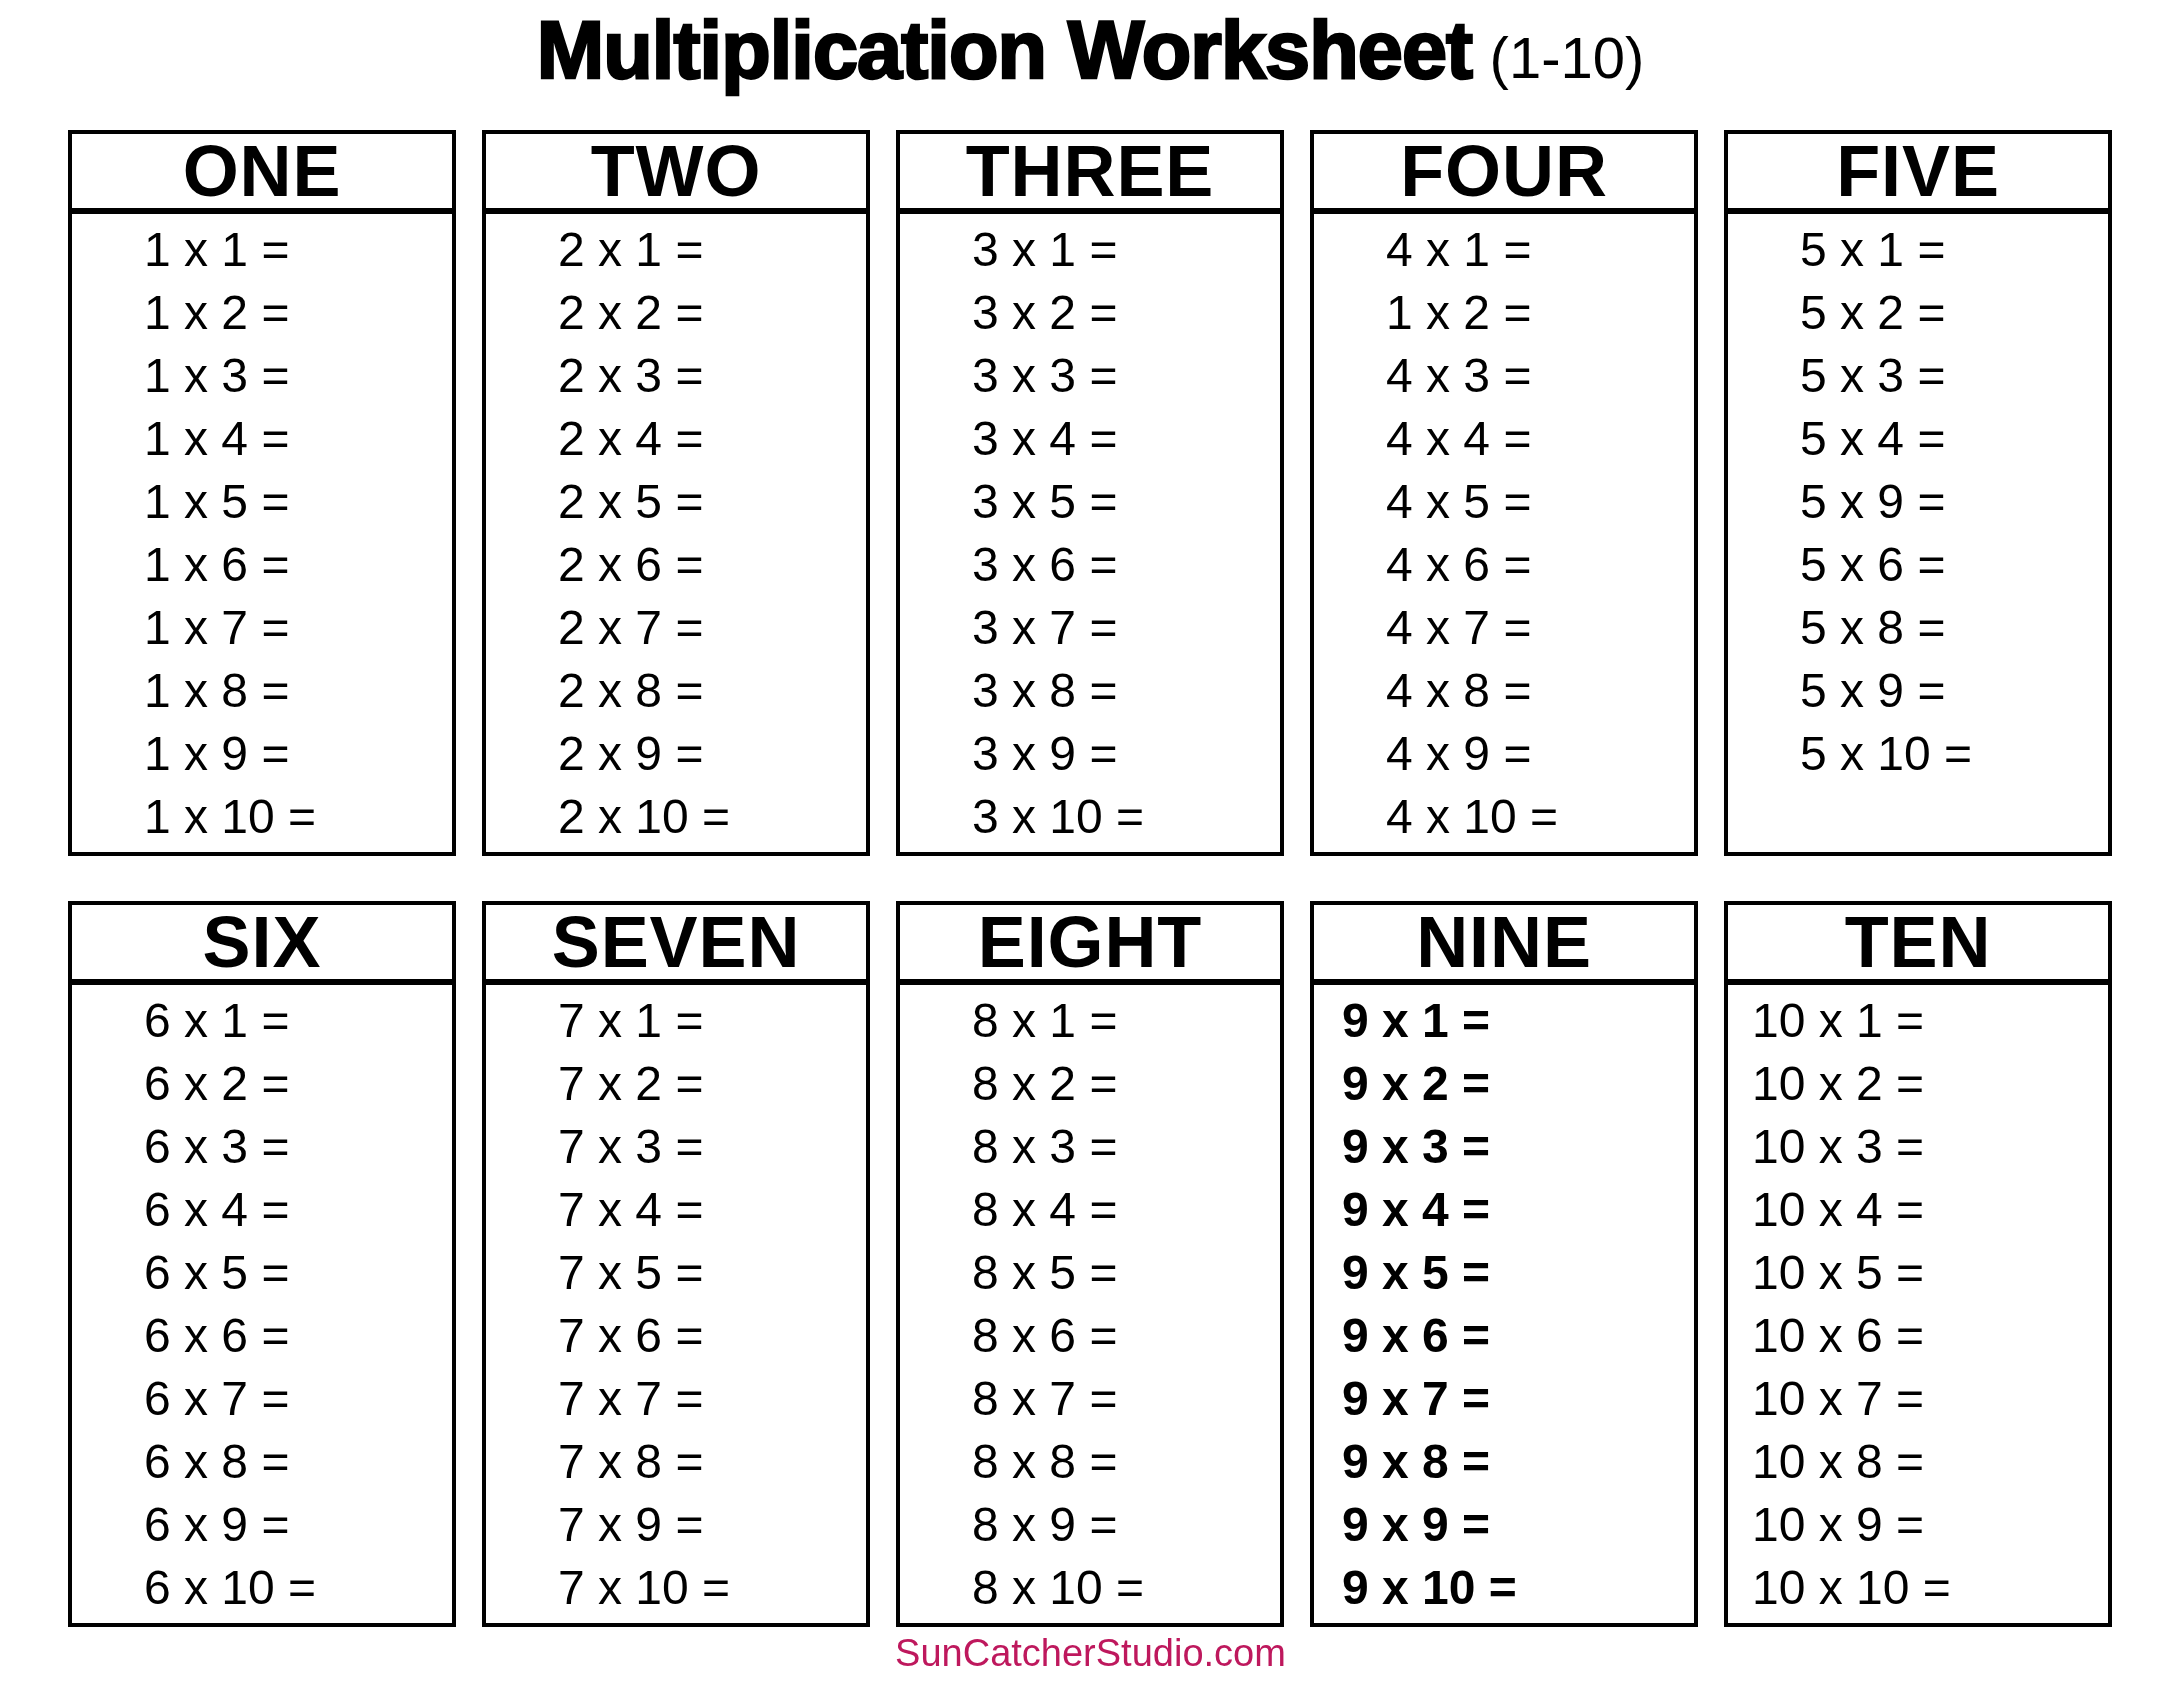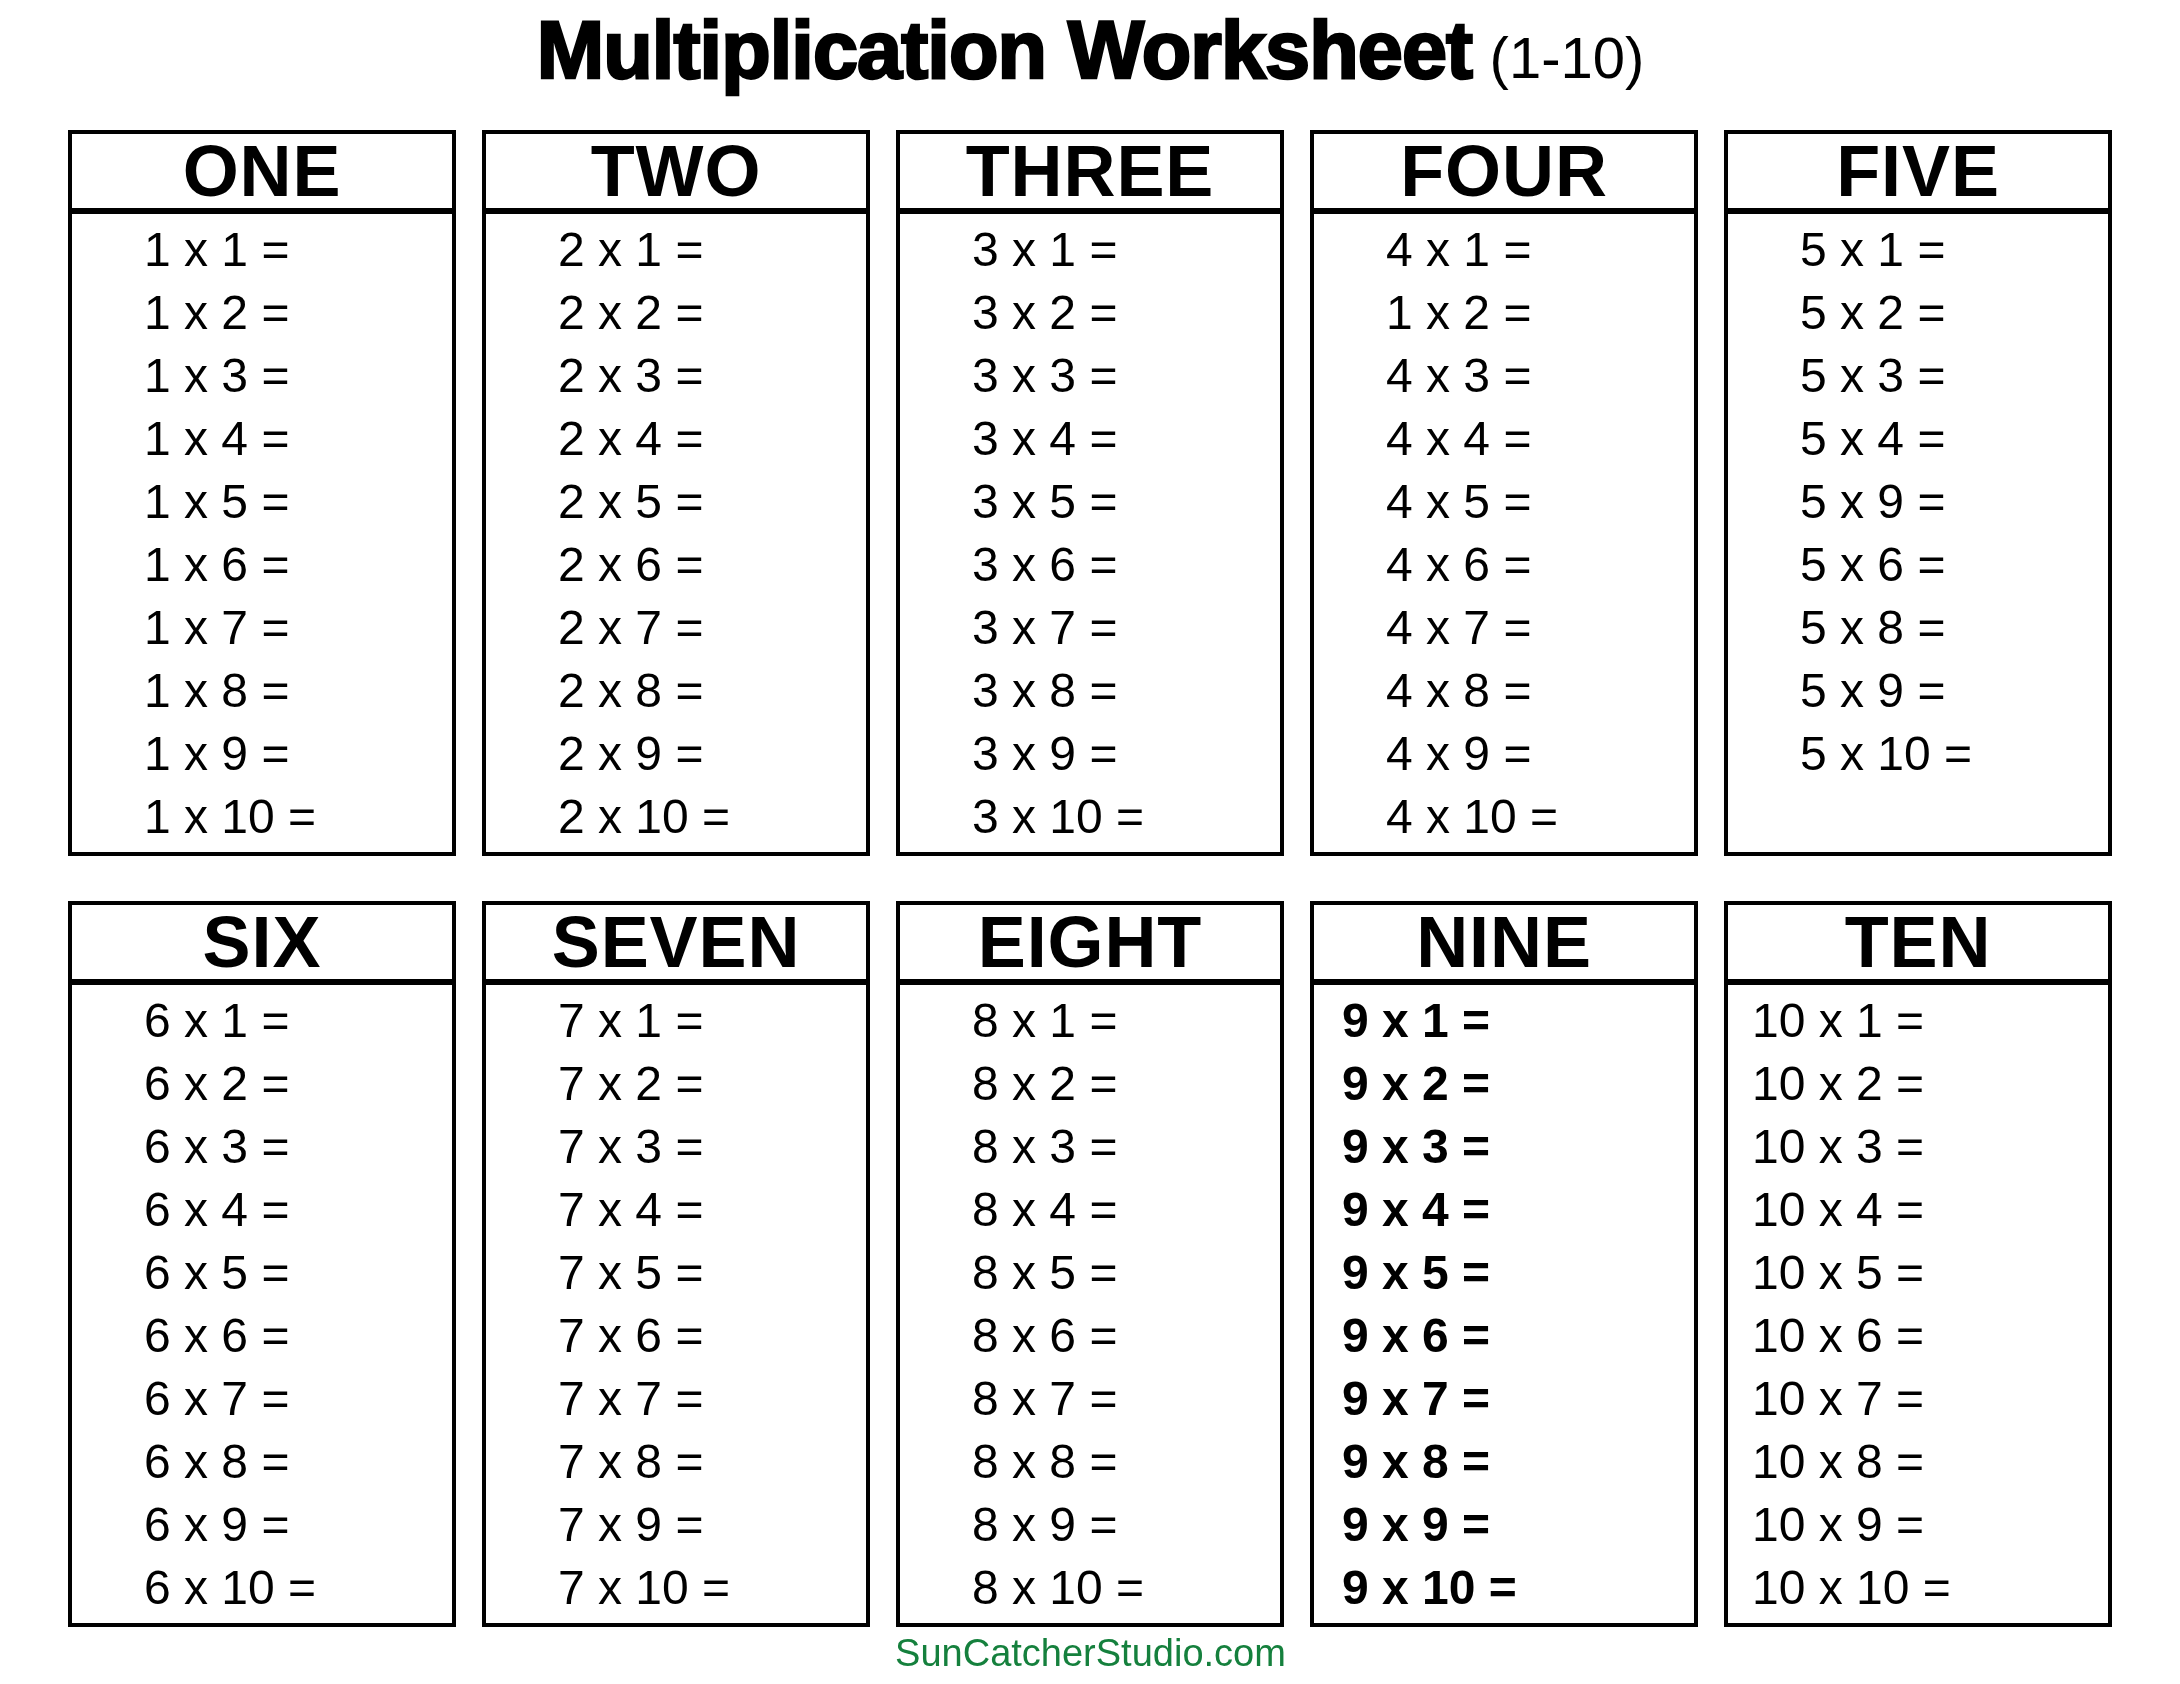--- a/index.html
+++ b/index.html
@@ -82,21 +82,21 @@
   .row2 .box:nth-child(5) .box-body { padding-left: 24px; }
 
   
   .footer {
     position: absolute;
     top: 1632px;
     left: 0;
     width: 100%;
     text-align: center;
     font-size: 38px;
-    color: #15803d;
+    color: #be185d;
   }
 </style>
 </head>
 <body>
 
 <div class="title">
   <span class="title-main">Multiplication Worksheet</span>
   <span class="title-range">(1-10)</span>
 </div>
 

